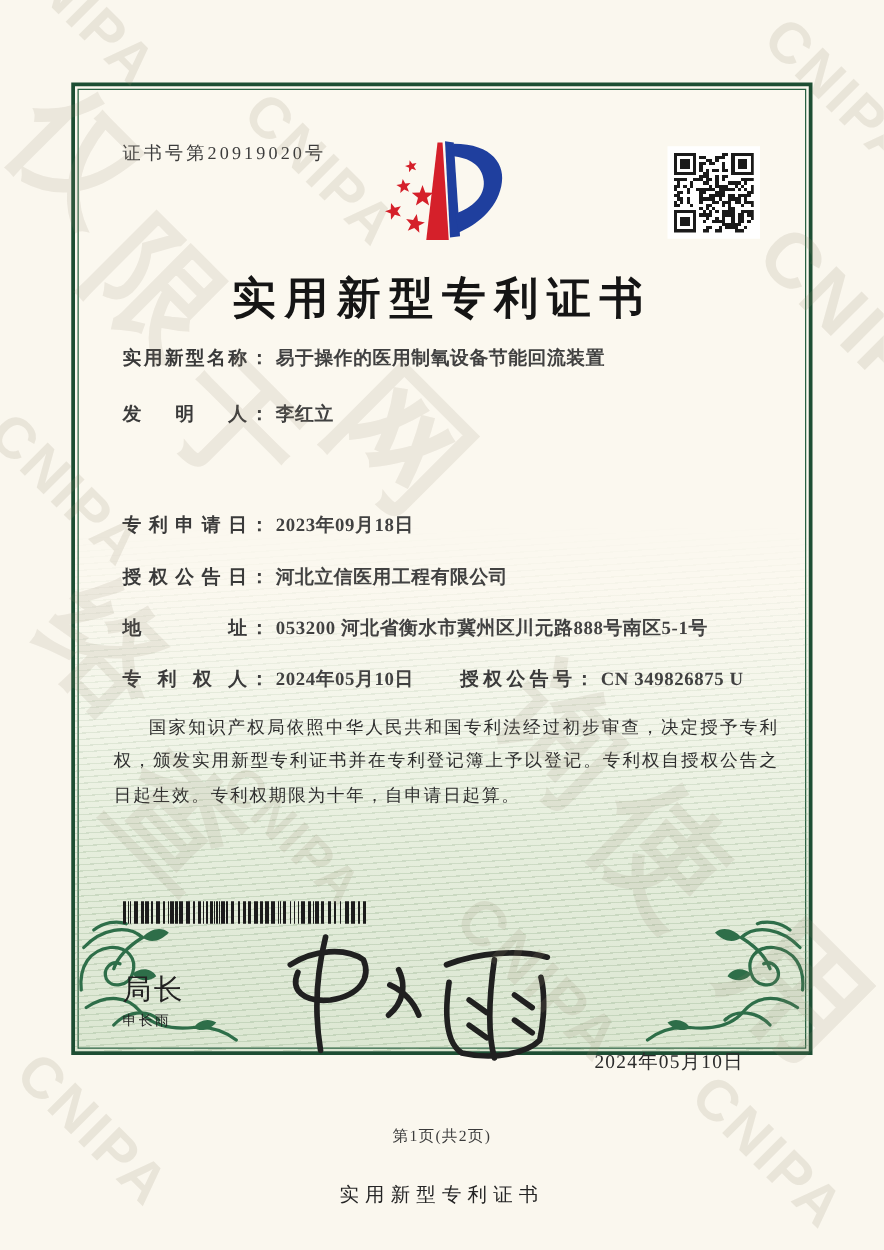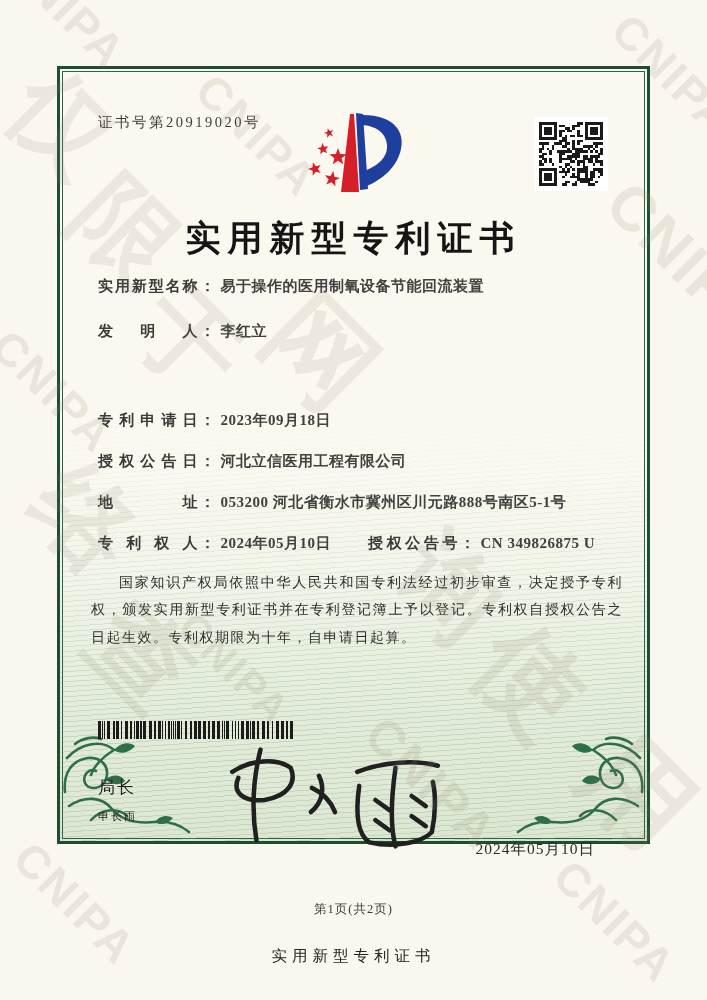--- a/index.html
+++ b/index.html
@@ -63,21 +63,21 @@
   }
   .colon{margin:0 5px 0 2px;}
   .grant-pair2{position:absolute;left:270px;top:0;white-space:nowrap;}
   .grant-pair2 .lbl{width:90px;}
   .para{
     position:absolute;left:31px;width:532px;font-size:14px;line-height:1.95;
     color:#2e2e2e;text-indent:2em;letter-spacing:1.5px;text-align:justify;
   }
   .barcode{position:absolute;left:38px;top:652px;width:196px;height:18px;}
   .barcode svg{width:100%;height:100%;display:block;}
-  .signer-title{position:absolute;left:38px;top:707px;font-size:17px;color:#222;letter-spacing:2px;}
+  .signer-title{position:absolute;left:38px;top:707px;font-size:23px;color:#222;letter-spacing:2px;}
   .signer-name{position:absolute;left:38px;top:740px;font-size:11px;color:#222;letter-spacing:2px;}
   .signature{position:absolute;left:138px;top:668px;width:262px;height:122px;}
   .issue-date{position:absolute;right:52px;top:770px;font-size:15.5px;color:#2b2b2b;letter-spacing:1px;}
   .page-indicator{
     position:absolute;left:0;top:832px;width:100%;text-align:center;
     font-size:12.5px;color:#3b3b3b;letter-spacing:1px;
   }
   .footer-note{
     position:absolute;left:0;top:946px;width:707px;text-align:center;
     font-size:15.5px;color:#252525;letter-spacing:5px;z-index:2;

